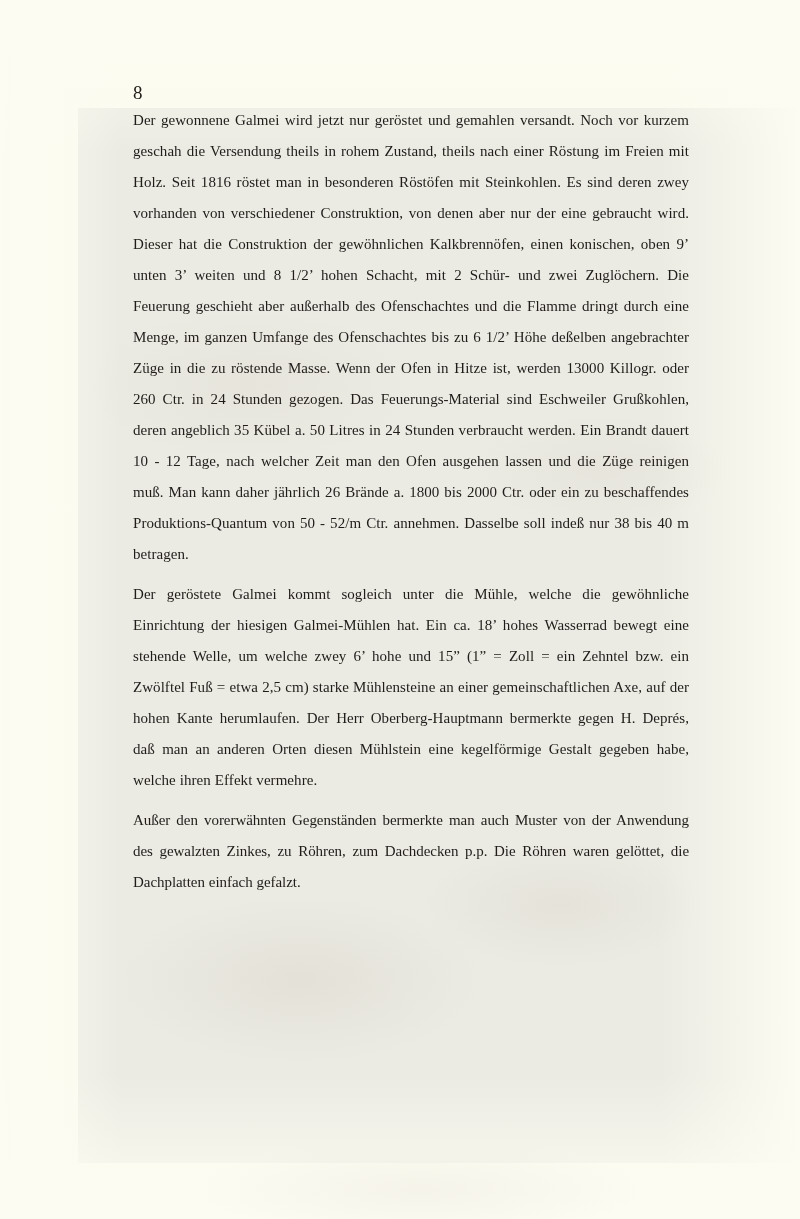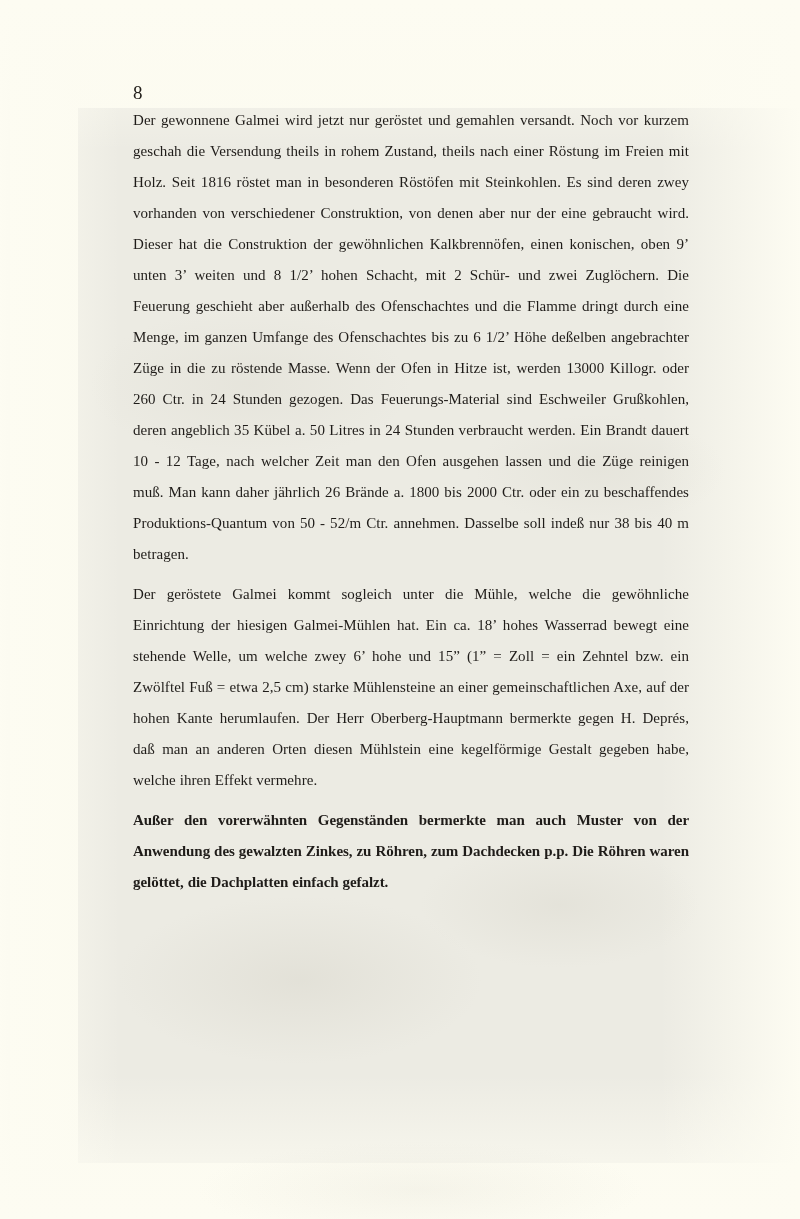--- a/index.html
+++ b/index.html
@@ -93,21 +93,21 @@
     text-align: justify;
     text-justify: inter-word;
     letter-spacing: .05px;
     word-spacing: .2px;
     text-rendering: optimizeLegibility;
   }
   p.para + p.para { margin-top: 9px; }
 
   p.para.gap-lead { margin-top: 15px; }
   p.para.strong {
-    font-weight: 700;
+    font-weight: 400;
     letter-spacing: -.05px;
   }
 </style>
 </head>
 <body>
 
 <div id="page">
   <div id="scan-shade-b"></div>
   <div id="scan-shade-c"></div>
   <div id="scan-shade-a"></div>

